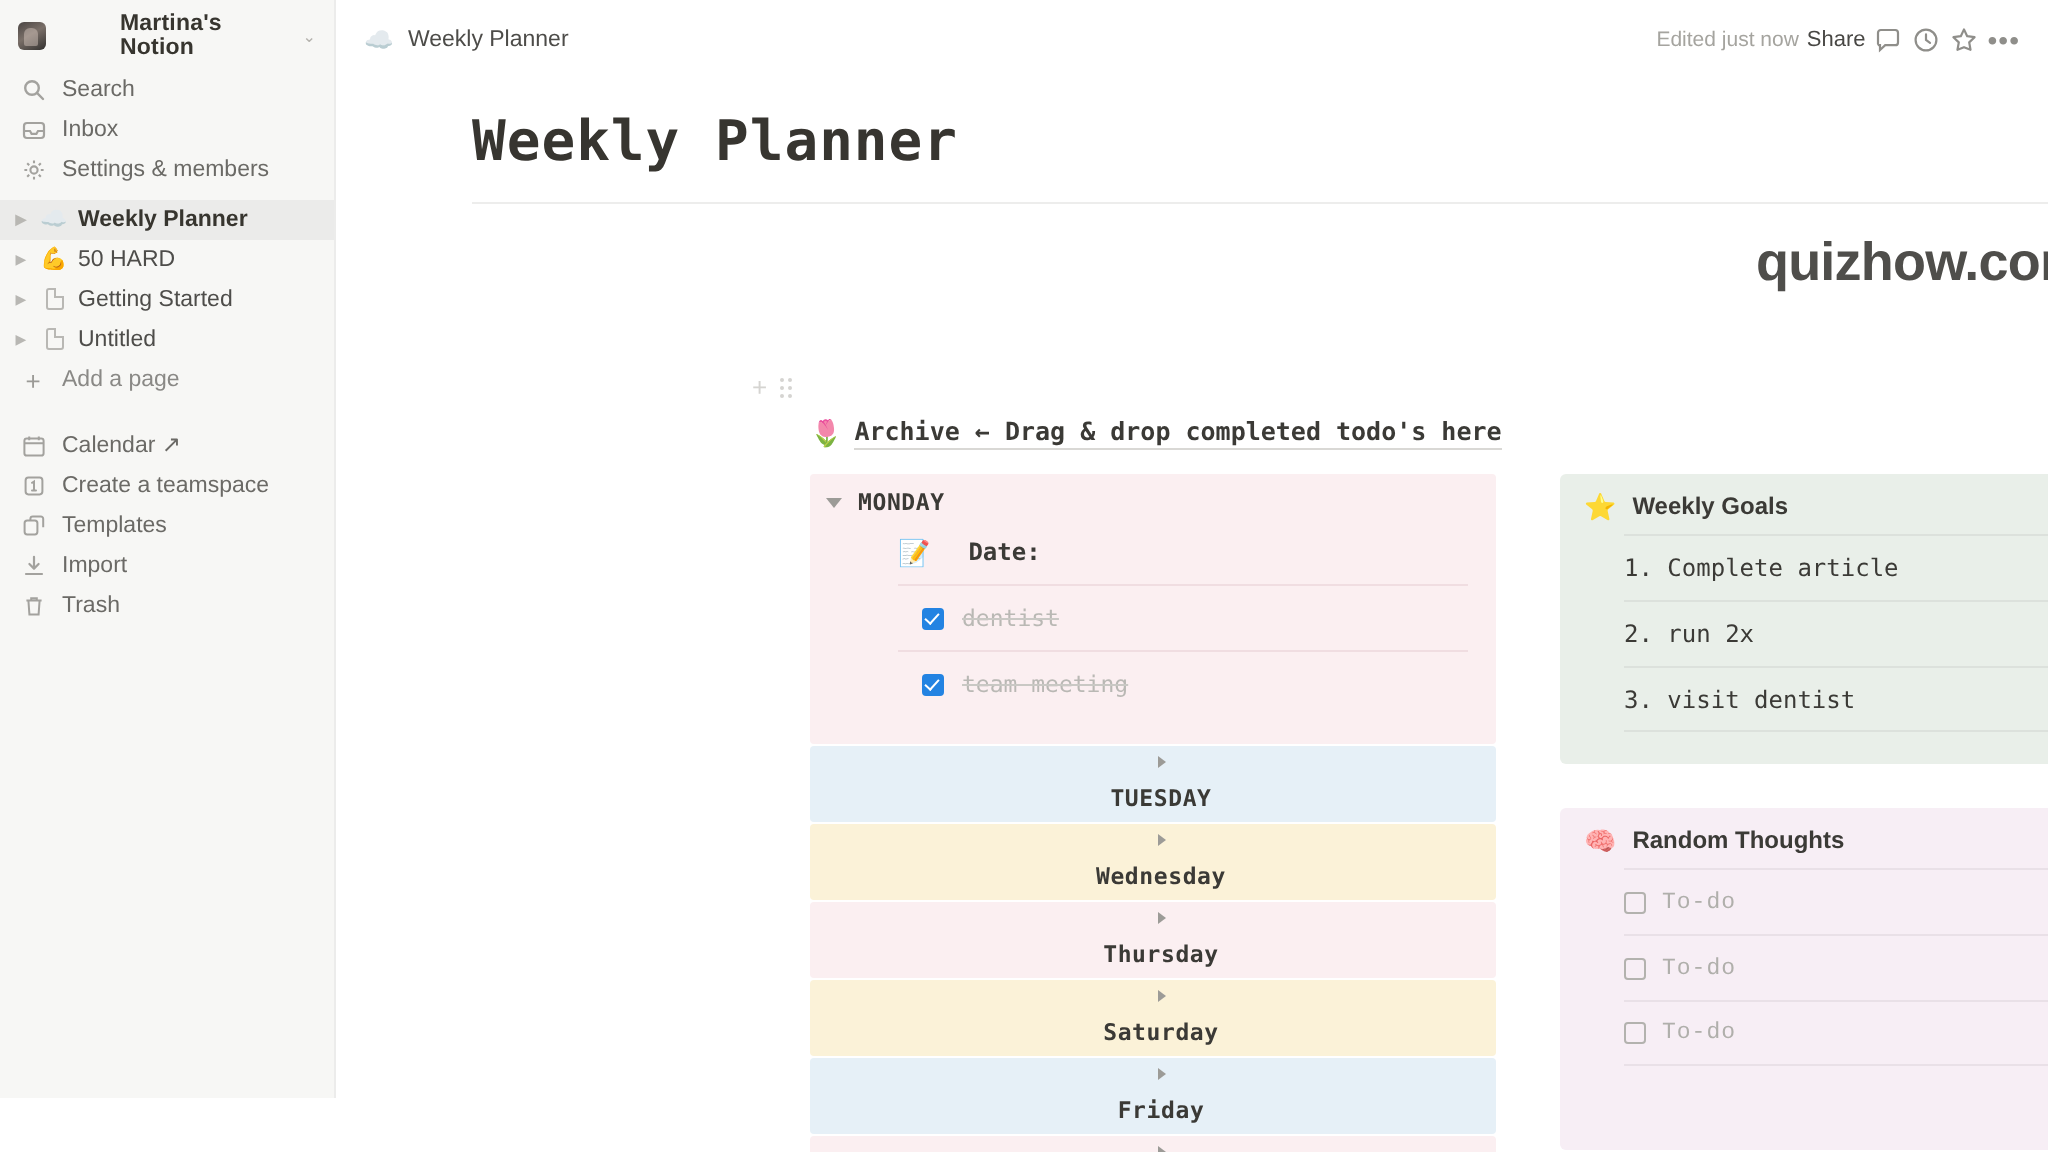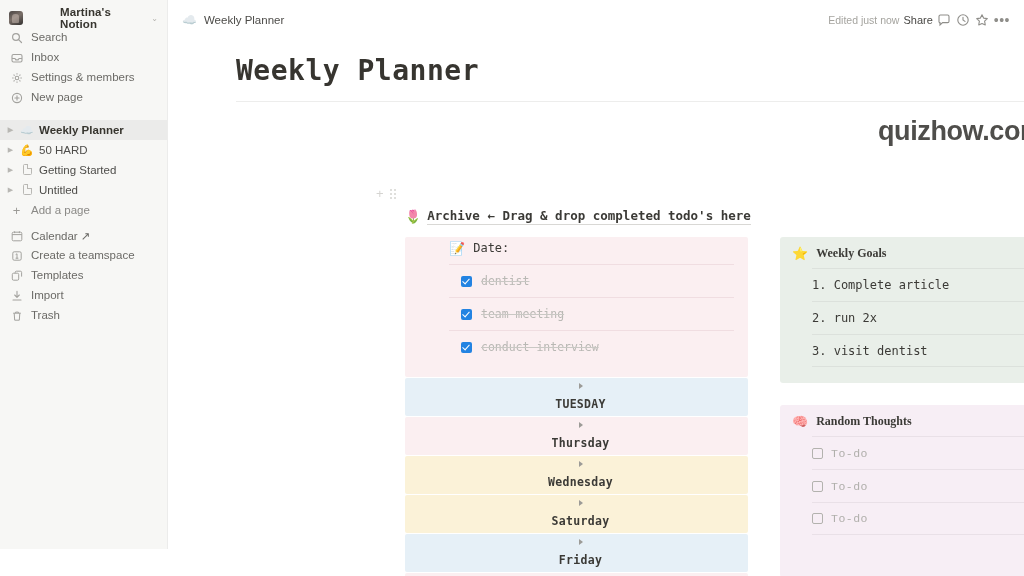--- a/index.html
+++ b/index.html
@@ -33,21 +33,21 @@
     position: relative; overflow: hidden;
   }
   .ws-avatar:after{
     content:""; position:absolute; left:3px; top:3px; width:7px; height:9px;
     background: rgba(220,205,195,.45); border-radius: 3px 3px 1px 1px;
   }
   .ws-name { font-size: 11.5px; font-weight: 700; color: #37352f; letter-spacing: .1px; margin-left: 30px; }
   .ws-caret { font-size: 8px; color: #b5b3ae; margin-left: 1px; }
 
   .nav-item {
-    display: flex; align-items: flex-start; gap: 8px;
+    display: flex; align-items: flex-end; gap: 8px;
     height: 20px; padding: 0 10px; margin: 0 0 0 0;
     color: #6b6a66; font-size: 11.5px; white-space: nowrap;
   }
   .nav-item .ico { width: 13px; height: 13px; flex: 0 0 13px; display:flex; align-items:center; justify-content:center; color:#a3a29e; }
   .nav-item .ico svg { display:block; }
 
   .sec-gap { height: 9px; }
 
   .page-item {
     display: flex; align-items: center; gap: 5px;
@@ -130,21 +130,21 @@
     font-size: 11.5px; font-weight: 700; color: #3b3a36; letter-spacing: .3px;
   }
   .tri { width: 0; height: 0; border-left: 4.5px solid #9c9b97; border-top: 3.5px solid transparent; border-bottom: 3.5px solid transparent; flex:0 0 auto;}
   .tri.open { border-left: 4px solid transparent; border-right: 4px solid transparent; border-top: 5px solid #9c9b97; border-bottom: 0; }
 
   .md-body { padding: 0 14px 0 44px; }
   .date-row { display: flex; align-items: center; gap: 8px; padding: 4px 0 9px 0; }
   .date-emoji { font-size: 13px; line-height: 1; }
   .date-label {
     font-family: "DejaVu Sans Mono", "Liberation Mono", monospace;
-    font-size: 12px; font-weight: 400; color: #3b3a36;
+    font-size: 12px; font-weight: 700; color: #3b3a36; margin-left: 11px;
   }
   .todo-row {
     display: flex; align-items: center; gap: 9px;
     height: 33px; border-top: 1px solid #f0dde1; padding-left: 12px;
   }
   .cbx {
     width: 11px; height: 11px; flex: 0 0 11px; border-radius: 2px;
     background: #2383e2; position: relative;
   }
   .cbx:after {
@@ -173,21 +173,21 @@
     font-size: 11.5px; font-weight: 700; color: #3b3a36; letter-spacing: .3px; flex-direction: column;
   }
 
   
   .panel { border-radius: 3px; padding: 9px 14px 16px 12px; }
   .panel-head {
     display: flex; align-items: center; gap: 8px; padding-bottom: 7px;
   }
   .panel-emoji { font-size: 13px; line-height: 1; }
   .panel-title {
-    font-family: Liberation Serif, serif;
+    font-family: Liberation Sans, sans-serif;
     font-size: 12px; font-weight: 700; color: #3b3a36;
   }
   .panel-rows { padding-left: 20px; }
   .prow {
     border-top: 1px solid rgba(0,0,0,.055);
     height: 33px; display: flex; align-items: center; gap: 8px;
     font-family: "DejaVu Sans Mono", "Liberation Mono", monospace;
     font-size: 12px; color: #3b3a36;
   }
   .prow.last { border-bottom: 1px solid rgba(0,0,0,.055); }
@@ -234,29 +234,20 @@
     <div class="nav-item">
       <span class="ico">
         <svg width="12" height="12" viewBox="0 0 12 12" fill="none" stroke="currentColor" stroke-width="1.05">
             <circle cx="6" cy="6" r="1.8"></circle>
             <path d="M6 1.2v1.4M6 9.4v1.4M1.2 6h1.4M9.4 6h1.4M2.6 2.6l1 1M8.4 8.4l1 1M9.4 2.6l-1 1M3.6 8.4l-1 1"></path>
           </svg>
       </span>
       <span>Settings &amp; members</span>
     </div>
 
-    <div class="nav-item">
-      <span class="ico">
-        <svg width="12" height="12" viewBox="0 0 12 12" fill="none" stroke="currentColor" stroke-width="1.1">
-            <circle cx="6" cy="6" r="4.6"></circle>
-            <path d="M6 3.9v4.2M3.9 6h4.2" stroke-linecap="round"></path>
-          </svg>
-      </span>
-      <span>New page</span>
-    </div>
 
     <div class="sec-gap"></div>
 
     <div class="page-item active">
       <span class="tw">▶</span>
       <span class="pico">☁️</span>
       <span class="plabel">Weekly Planner</span>
     </div>
 
     <div class="page-item">
@@ -388,51 +379,51 @@
       <div class="archive-row">
         <span class="archive-emoji">🌷</span>
         <span class="archive-text">Archive ← Drag &amp; drop completed todo's here</span>
       </div>
 
       <div class="cols">
 
         <div class="col-left">
 
           <section class="monday">
+            <div class="day-head">
+              <span class="tri open"></span>
+              <span>MONDAY</span>
+            </div>
             <div class="md-body">
               <div class="date-row">
                 <span class="date-emoji">📝</span>
                 <span class="date-label">Date:</span>
               </div>
               <div class="todo-row">
                 <span class="cbx"></span>
                 <span class="todo-text">dentist</span>
               </div>
               <div class="todo-row">
                 <span class="cbx"></span>
                 <span class="todo-text">team meeting</span>
               </div>
-              <div class="todo-row">
-                <span class="cbx"></span>
-                <span class="todo-text">conduct interview</span>
-              </div>
             </div>
           </section>
 
           <div class="day-strip" style="background:#e6f0f7">
             <span class="tri"></span>
             <span>TUESDAY</span>
           </div>
+          <div class="day-strip" style="background:#fbf2d8">
+            <span class="tri"></span>
+            <span>Wednesday</span>
+          </div>
           <div class="day-strip" style="background:#fbeff1">
             <span class="tri"></span>
             <span>Thursday</span>
-          </div>
-          <div class="day-strip" style="background:#fbf2d8">
-            <span class="tri"></span>
-            <span>Wednesday</span>
           </div>
           <div class="day-strip" style="background:#fbf2d8">
             <span class="tri"></span>
             <span>Saturday</span>
           </div>
           <div class="day-strip" style="background:#e6f0f7">
             <span class="tri"></span>
             <span>Friday</span>
           </div>
           <div class="day-strip" style="background:#fbeff1">

